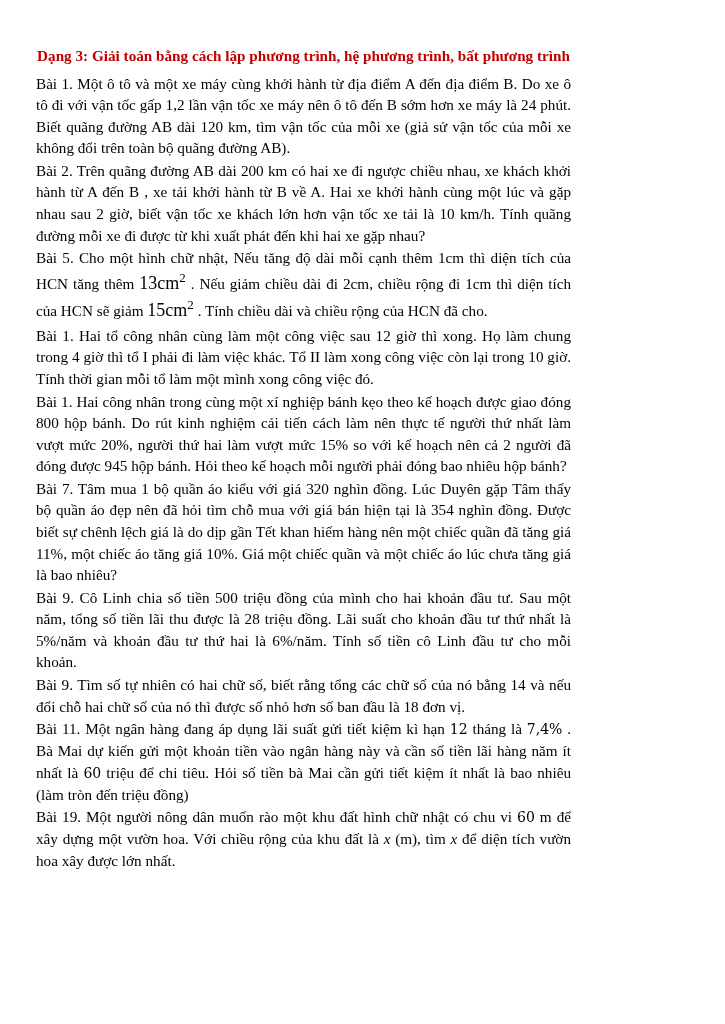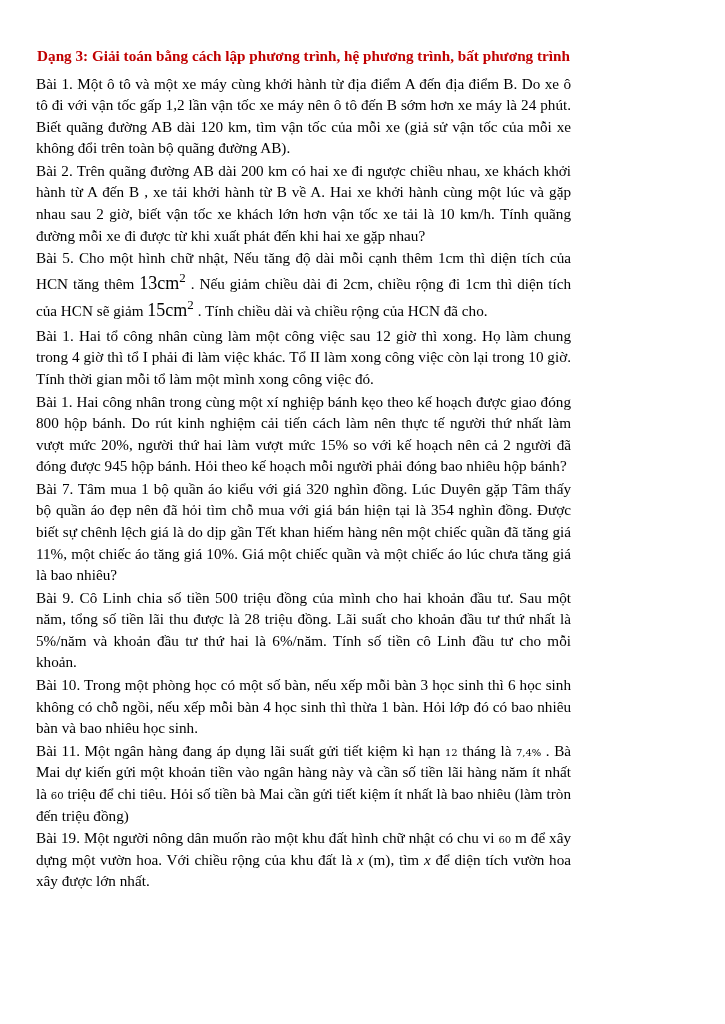--- a/index.html
+++ b/index.html
@@ -45,21 +45,21 @@
   .sup {
     font-size: 0.72em;
     vertical-align: super;
   }
   .mathvar {
     font-family: "Liberation Serif", serif;
     font-style: italic;
   }
   .num-serif {
     font-family: "DejaVu Serif", serif;
-    font-size: 10px;
+    font-size: 14px;
   }
 </style>
 </head>
 <body>
 
 <div class="page">
 
   <div class="doc-title">Dạng 3: Giải toán bằng cách lập phương trình, hệ phương trình, bất phương trình</div>
 
   <p class="para">
@@ -84,24 +84,24 @@
   </p>
 
   <p class="para">
     <span class="lbl">Bài 7</span><span>.</span><span> Tâm mua 1 bộ quần áo kiểu với giá 320 nghìn đồng. Lúc Duyên gặp Tâm thấy bộ quần áo đẹp nên đã hỏi tìm chỗ mua với giá bán hiện tại là 354 nghìn đồng. Được biết sự chênh lệch giá là do dịp gần Tết khan hiếm hàng nên một chiếc quần đã tăng giá 11%, một chiếc áo tăng giá 10%. Giá một chiếc quần và một chiếc áo lúc chưa tăng giá là bao nhiêu?</span>
   </p>
 
   <p class="para">
     <span class="lbl">Bài 9</span><span>.</span><span> Cô Linh chia số tiền 500 triệu đồng của mình cho hai khoản đầu tư. Sau một năm, tổng số tiền lãi thu được là 28 triệu đồng. Lãi suất cho khoản đầu tư thứ nhất là 5%/năm và khoản đầu tư thứ hai là 6%/năm. Tính số tiền cô Linh đầu tư cho mỗi khoản.</span>
   </p>
 
+  <p class="para">
+    <span class="lbl">Bài 9</span><span>.</span><span> Tìm số tự nhiên có hai chữ số, biết rằng tổng các chữ số của nó bằng 14 và nếu đổi chỗ hai chữ số của nó thì được số nhỏ hơn số ban đầu là 18 đơn vị.</span>
+  </p>
 
-  <p class="para">
-    <span class="lbl">Bài 10</span><span>.</span><span> Trong một phòng học có một số bàn, nếu xếp mỗi bàn 3 học sinh thì 6 học sinh không có chỗ ngồi, nếu xếp mỗi bàn 4 học sinh thì thừa 1 bàn. Hỏi lớp đó có bao nhiêu bàn và bao nhiêu học sinh.</span>
-  </p>
 
   <p class="para">
     <span class="lbl">Bài 11</span><span>.</span><span> Một ngân hàng đang áp dụng lãi suất gửi tiết kiệm kì hạn <span class="num-serif">12</span> tháng là <span class="num-serif">7,4%</span> . Bà Mai dự kiến gửi một khoản tiền vào ngân hàng này và cần số tiền lãi hàng năm ít nhất là <span class="num-serif">60</span> triệu để chi tiêu. Hỏi số tiền bà Mai cần gửi tiết kiệm ít nhất là bao nhiêu (làm tròn đến triệu đồng)</span>
   </p>
 
   <p class="para">
     <span class="lbl">Bài 19</span><span>.</span><span>  Một người nông dân muốn rào một khu đất hình chữ nhật có chu vi <span class="num-serif">60</span> m để xây dựng một vườn hoa. Với chiều rộng của khu đất là <span class="mathvar">x</span> (m), tìm <span class="mathvar">x</span> để diện tích vườn hoa xây được lớn nhất.</span>
   </p>
 
 </div>

